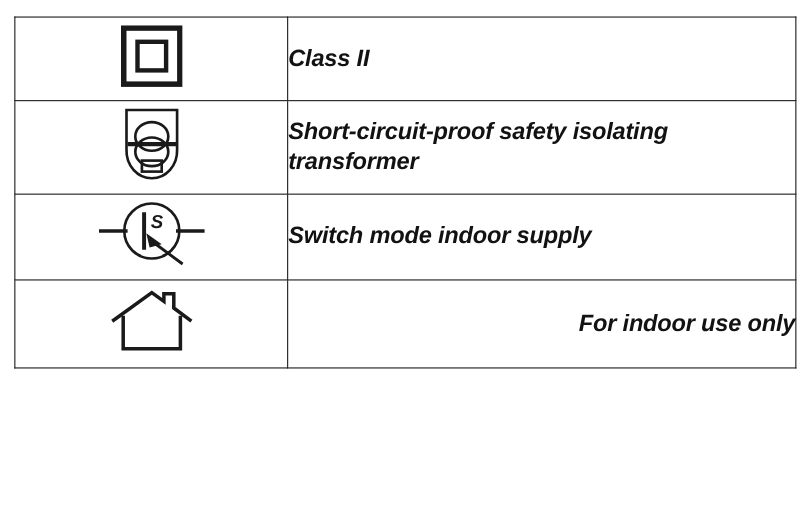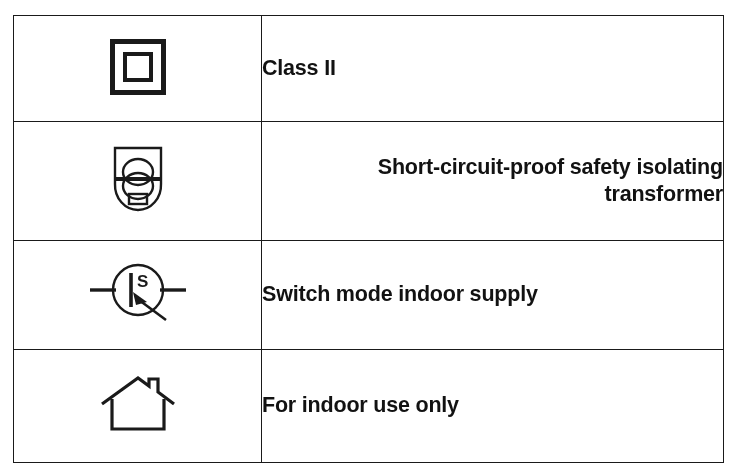--- a/index.html
+++ b/index.html
@@ -16,22 +16,23 @@
   #symbol-table-wrap {
     position: absolute;
     left: 13px;
     top: 15px;
     width: 710px;
     height: 448px;
   }
   table.symbol-table {
     border-collapse: collapse;
     width: 710px;
-    height: 448px;
+    height: 320px;
     table-layout: fixed;
+    font-style: italic;
   }
   table.symbol-table td {
     border: 1.6px solid #1a1a1a;
     padding: 0;
     vertical-align: middle;
   }
   td.sym-cell {
     width: 247px;
     text-align: center;
   }
@@ -61,21 +62,21 @@
           <span class="sym-box">
             <svg width="56" height="56" viewBox="0 0 56 56">
               <rect x="2.5" y="2.5" width="51" height="51" fill="none" stroke="#1a1a1a" stroke-width="5"></rect>
               <rect x="15" y="15" width="26" height="26" fill="none" stroke="#1a1a1a" stroke-width="4"></rect>
             </svg>
           </span>
         </td>
         <td class="label-cell">Class II</td>
       </tr>
 
-      <tr style="height:78px;text-align:right;">
+      <tr style="height:78px;">
         <td class="sym-cell">
           <span class="sym-box">
             <svg width="62" height="70" viewBox="0 0 62 70">
               <path d="M8 4 H54 V40 A23 25 0 0 1 31 66 A23 25 0 0 1 8 40 Z" fill="none" stroke="#1a1a1a" stroke-width="2.4"></path>
               <ellipse cx="31" cy="28" rx="15" ry="13" fill="none" stroke="#1a1a1a" stroke-width="2.4"></ellipse>
               <ellipse cx="31" cy="42" rx="15" ry="13" fill="none" stroke="#1a1a1a" stroke-width="2.4"></ellipse>
               <line x1="9" y1="35" x2="53" y2="35" stroke="#1a1a1a" stroke-width="4"></line>
               <rect x="22" y="50" width="18" height="10" fill="none" stroke="#1a1a1a" stroke-width="2.4"></rect>
             </svg>
           </span>
@@ -93,21 +94,21 @@
               <line x1="45" y1="11" x2="45" y2="45" stroke="#1a1a1a" stroke-width="3.6"></line>
               <line x1="53" y1="38" x2="80" y2="58" stroke="#1a1a1a" stroke-width="2.6"></line>
               <path d="M47 30 L61 40 L50 43 Z" fill="#1a1a1a"></path>
               <text x="51" y="25" font-family="'Liberation Sans', sans-serif" font-size="17" font-weight="bold" fill="#1a1a1a">S</text>
             </svg>
           </span>
         </td>
         <td class="label-cell">Switch mode indoor supply</td>
       </tr>
 
-      <tr style="height:74px;">
+      <tr style="height:74px;text-align:right;">
         <td class="sym-cell">
           <span class="sym-box">
             <svg width="78" height="58" viewBox="0 0 78 58">
               <path d="M3 29 L39 3 L50 11 L50 4 L59 4 L59 17 L75 29" fill="none" stroke="#1a1a1a" stroke-width="3.2" stroke-linejoin="miter" stroke-linecap="butt"></path>
               <path d="M13 24 L13 54 L65 54 L65 24" fill="none" stroke="#1a1a1a" stroke-width="3.2" stroke-linejoin="miter"></path>
             </svg>
           </span>
         </td>
         <td class="label-cell">For indoor use only</td>
       </tr>

